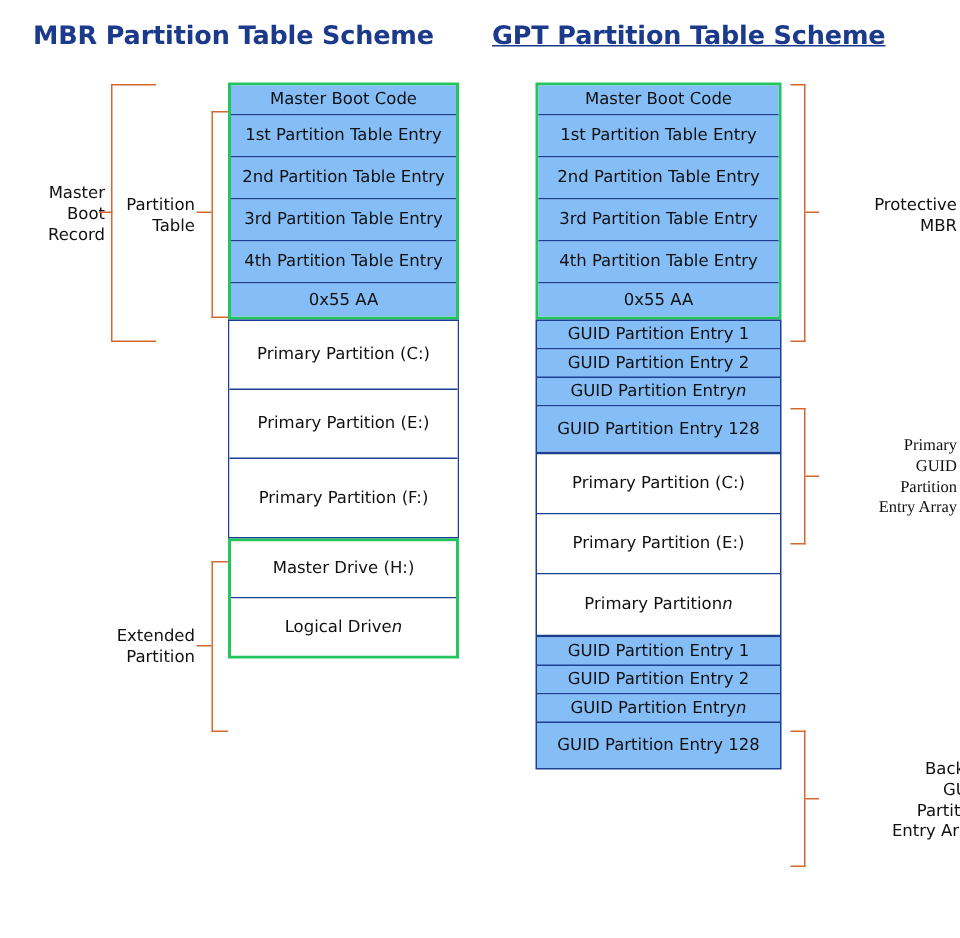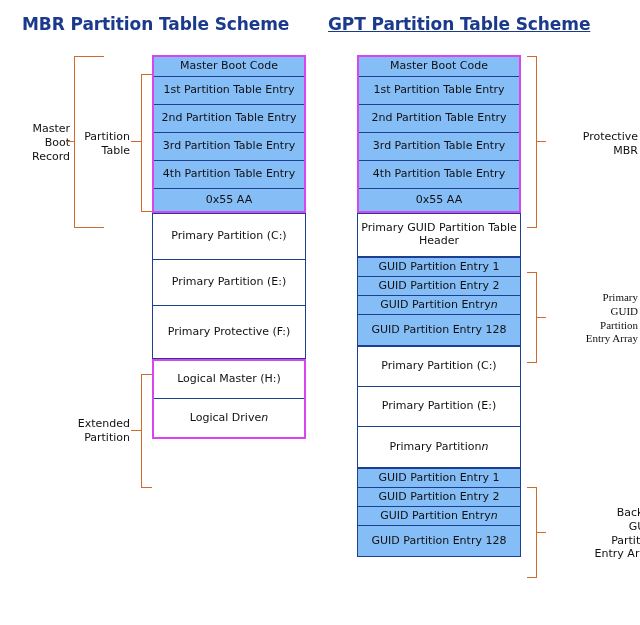--- a/index.html
+++ b/index.html
@@ -31,21 +31,21 @@
   .column {
     position: absolute;
     box-sizing: border-box;
   }
   #mbr-column { left: 152px; top: 55px; width: 154px; }
   #gpt-column { left: 357px; top: 55px; width: 164px; }
 
   
   .group {
     box-sizing: border-box;
-    border: 2px solid #d946ef;
+    border: 2px solid #22c55e;
   }
   .group.plain { border: 1px solid #1d3f91; }
 
   
   .row {
     box-sizing: border-box;
     display: flex;
     align-items: center;
     justify-content: center;
     text-align: center;
@@ -122,43 +122,40 @@
     <div class="row blue" style="height:28px;">1st Partition Table Entry</div>
     <div class="row blue" style="height:28px;">2nd Partition Table Entry</div>
     <div class="row blue" style="height:28px;">3rd Partition Table Entry</div>
     <div class="row blue" style="height:28px;">4th Partition Table Entry</div>
     <div class="row blue last" style="height:22px;">0x55 AA</div>
   </div>
 
   <div class="group plain">
     <div class="row white" style="height:46px;">Primary Partition (C:)</div>
     <div class="row white" style="height:46px;">Primary Partition (E:)</div>
-    <div class="row white last" style="height:52px;">Primary Protective (F:)</div>
+    <div class="row white last" style="height:52px;">Primary Partition (F:)</div>
   </div>
 
   <div class="group">
-    <div class="row white" style="height:38px;">Logical Master (H:)</div>
+    <div class="row white" style="height:38px;">Master Drive (H:)</div>
     <div class="row white last" style="height:38px;">Logical Drive <em>n</em></div>
   </div>
 </div>
 
 <div class="column" id="gpt-column">
 
   <div class="group">
     <div class="row blue" style="height:20px;">Master Boot Code</div>
     <div class="row blue" style="height:28px;">1st Partition Table Entry</div>
     <div class="row blue" style="height:28px;">2nd Partition Table Entry</div>
     <div class="row blue" style="height:28px;">3rd Partition Table Entry</div>
     <div class="row blue" style="height:28px;">4th Partition Table Entry</div>
     <div class="row blue last" style="height:22px;">0x55 AA</div>
   </div>
 
-  <div class="group plain">
-    <div class="row white last" style="height:42px;">Primary GUID Partition Table Header</div>
-  </div>
 
   <div class="group plain">
     <div class="row blue" style="height:19px;">GUID Partition Entry 1</div>
     <div class="row blue" style="height:19px;">GUID Partition Entry 2</div>
     <div class="row blue" style="height:19px;">GUID Partition Entry <em>n</em></div>
     <div class="row blue last" style="height:30px;">GUID Partition Entry 128</div>
   </div>
 
   <div class="group plain">
     <div class="row white" style="height:40px;">Primary Partition (C:)</div>

